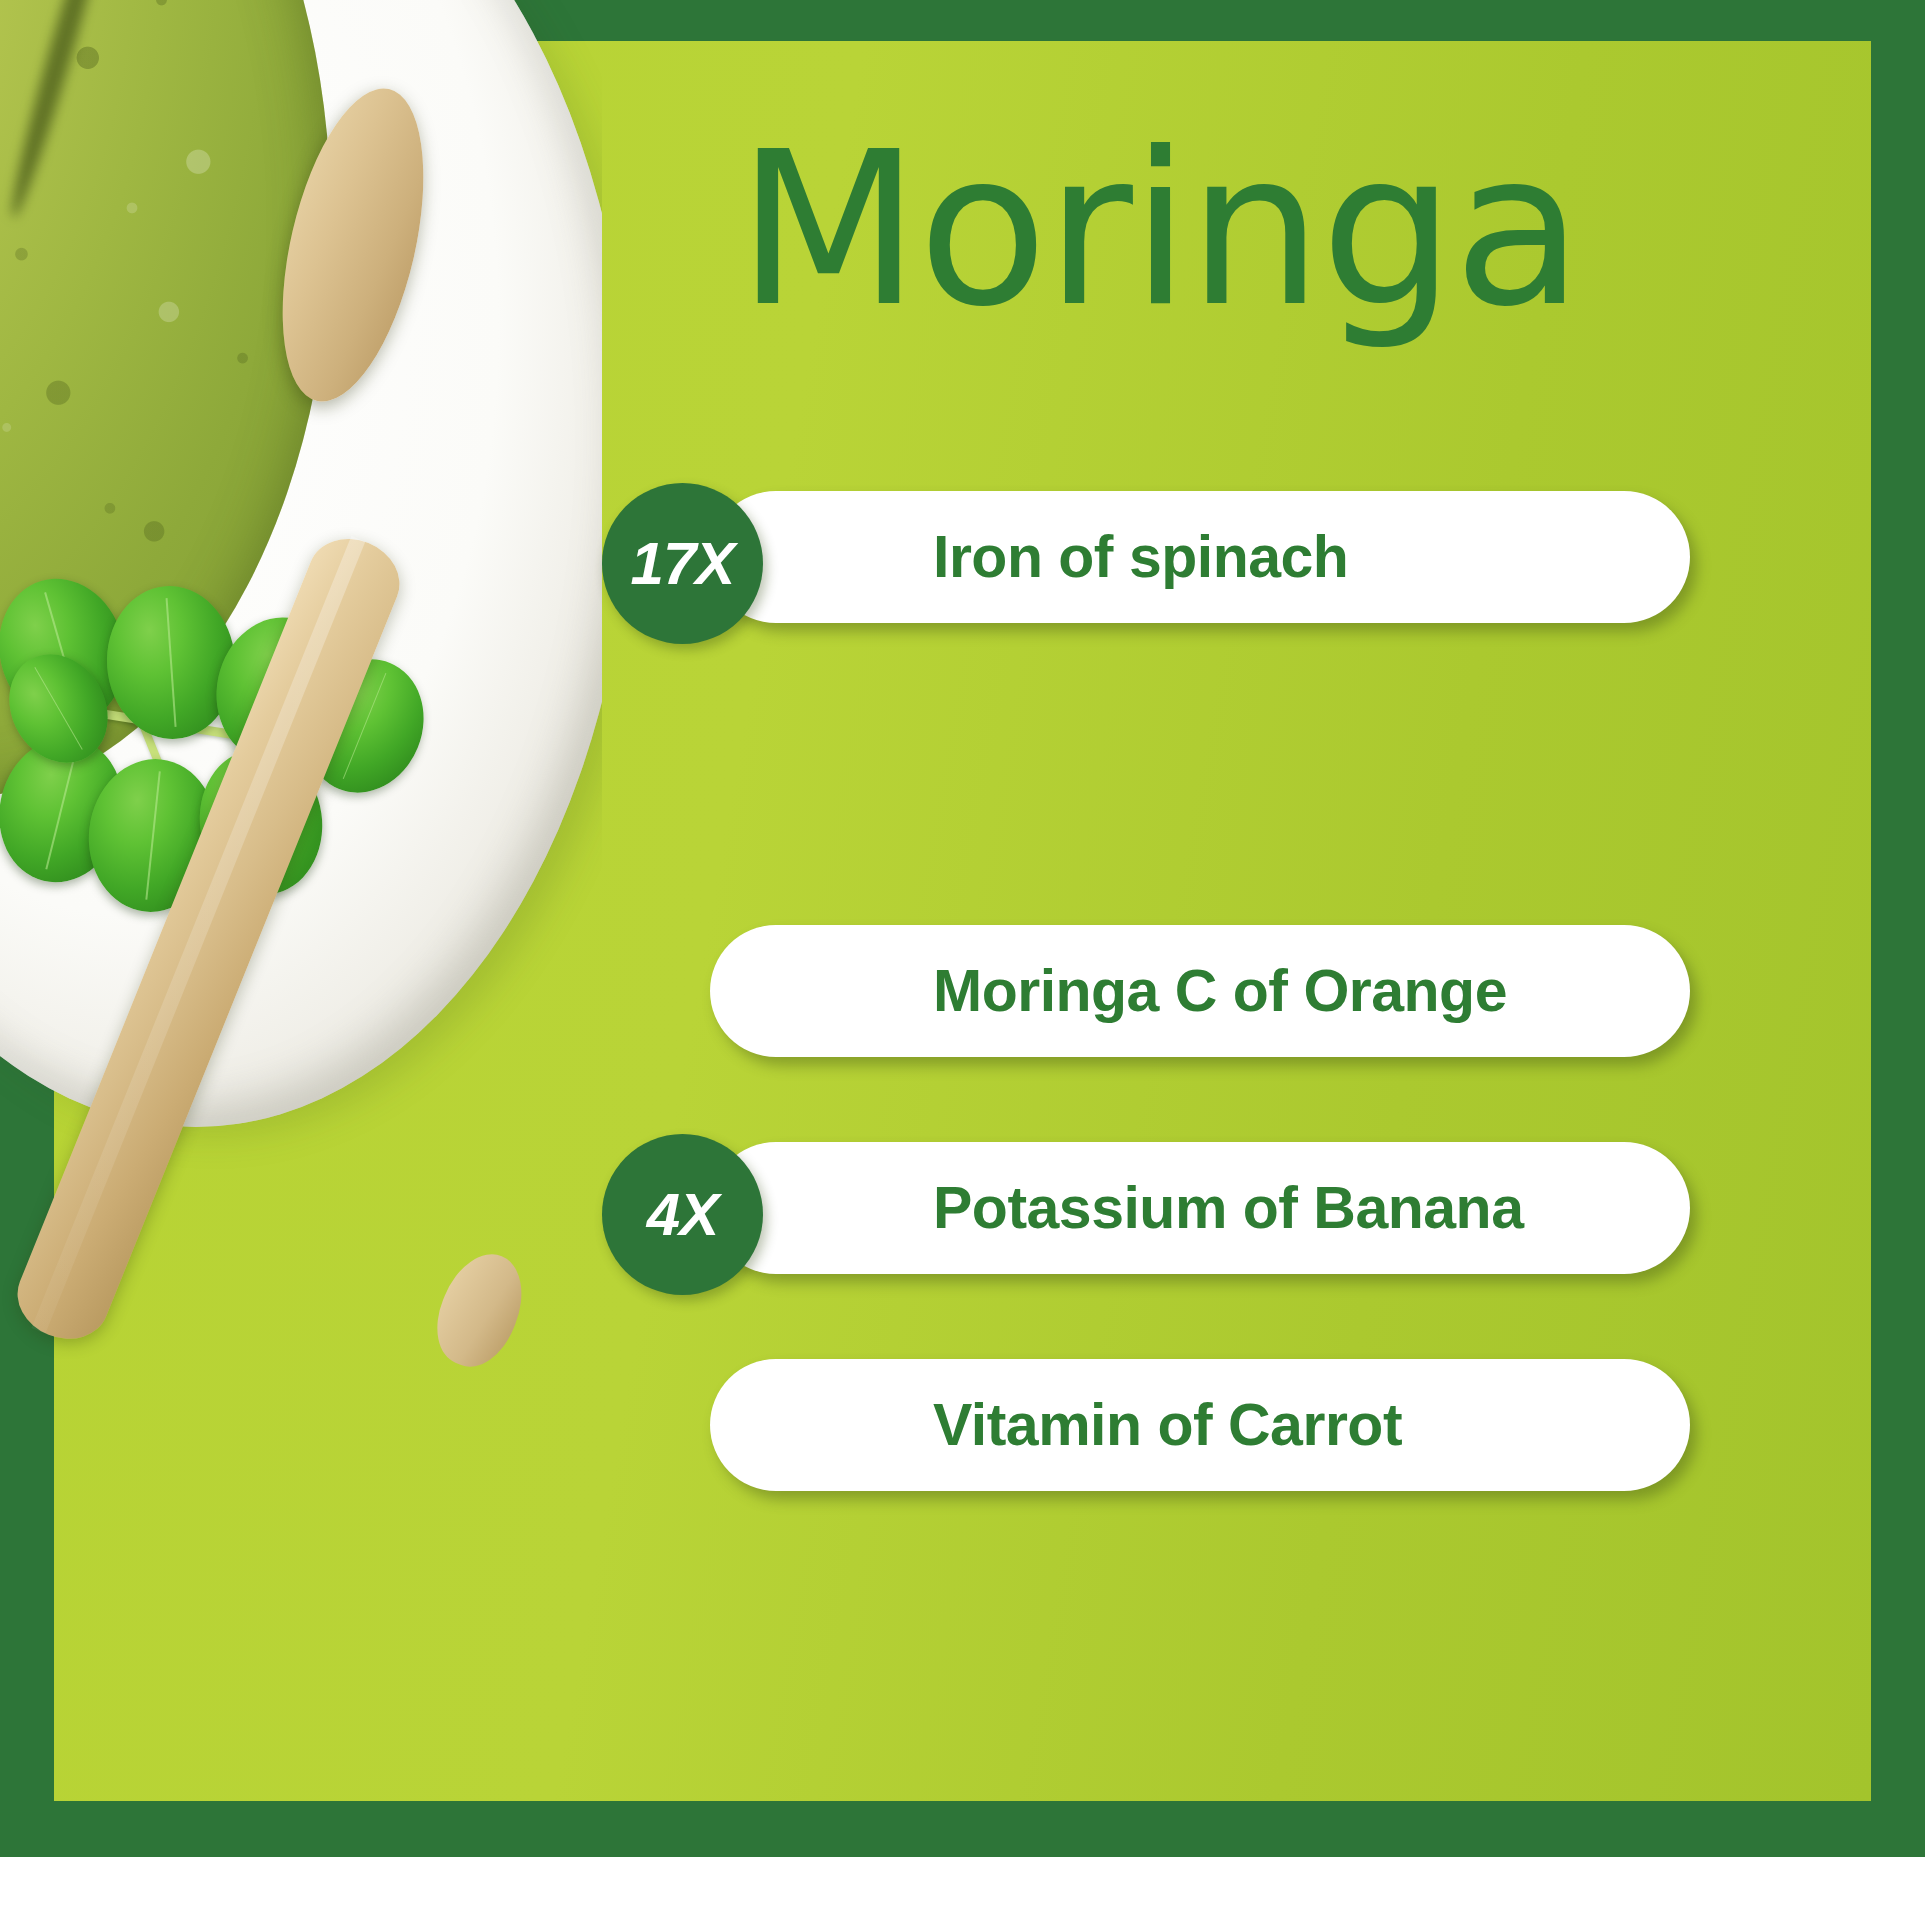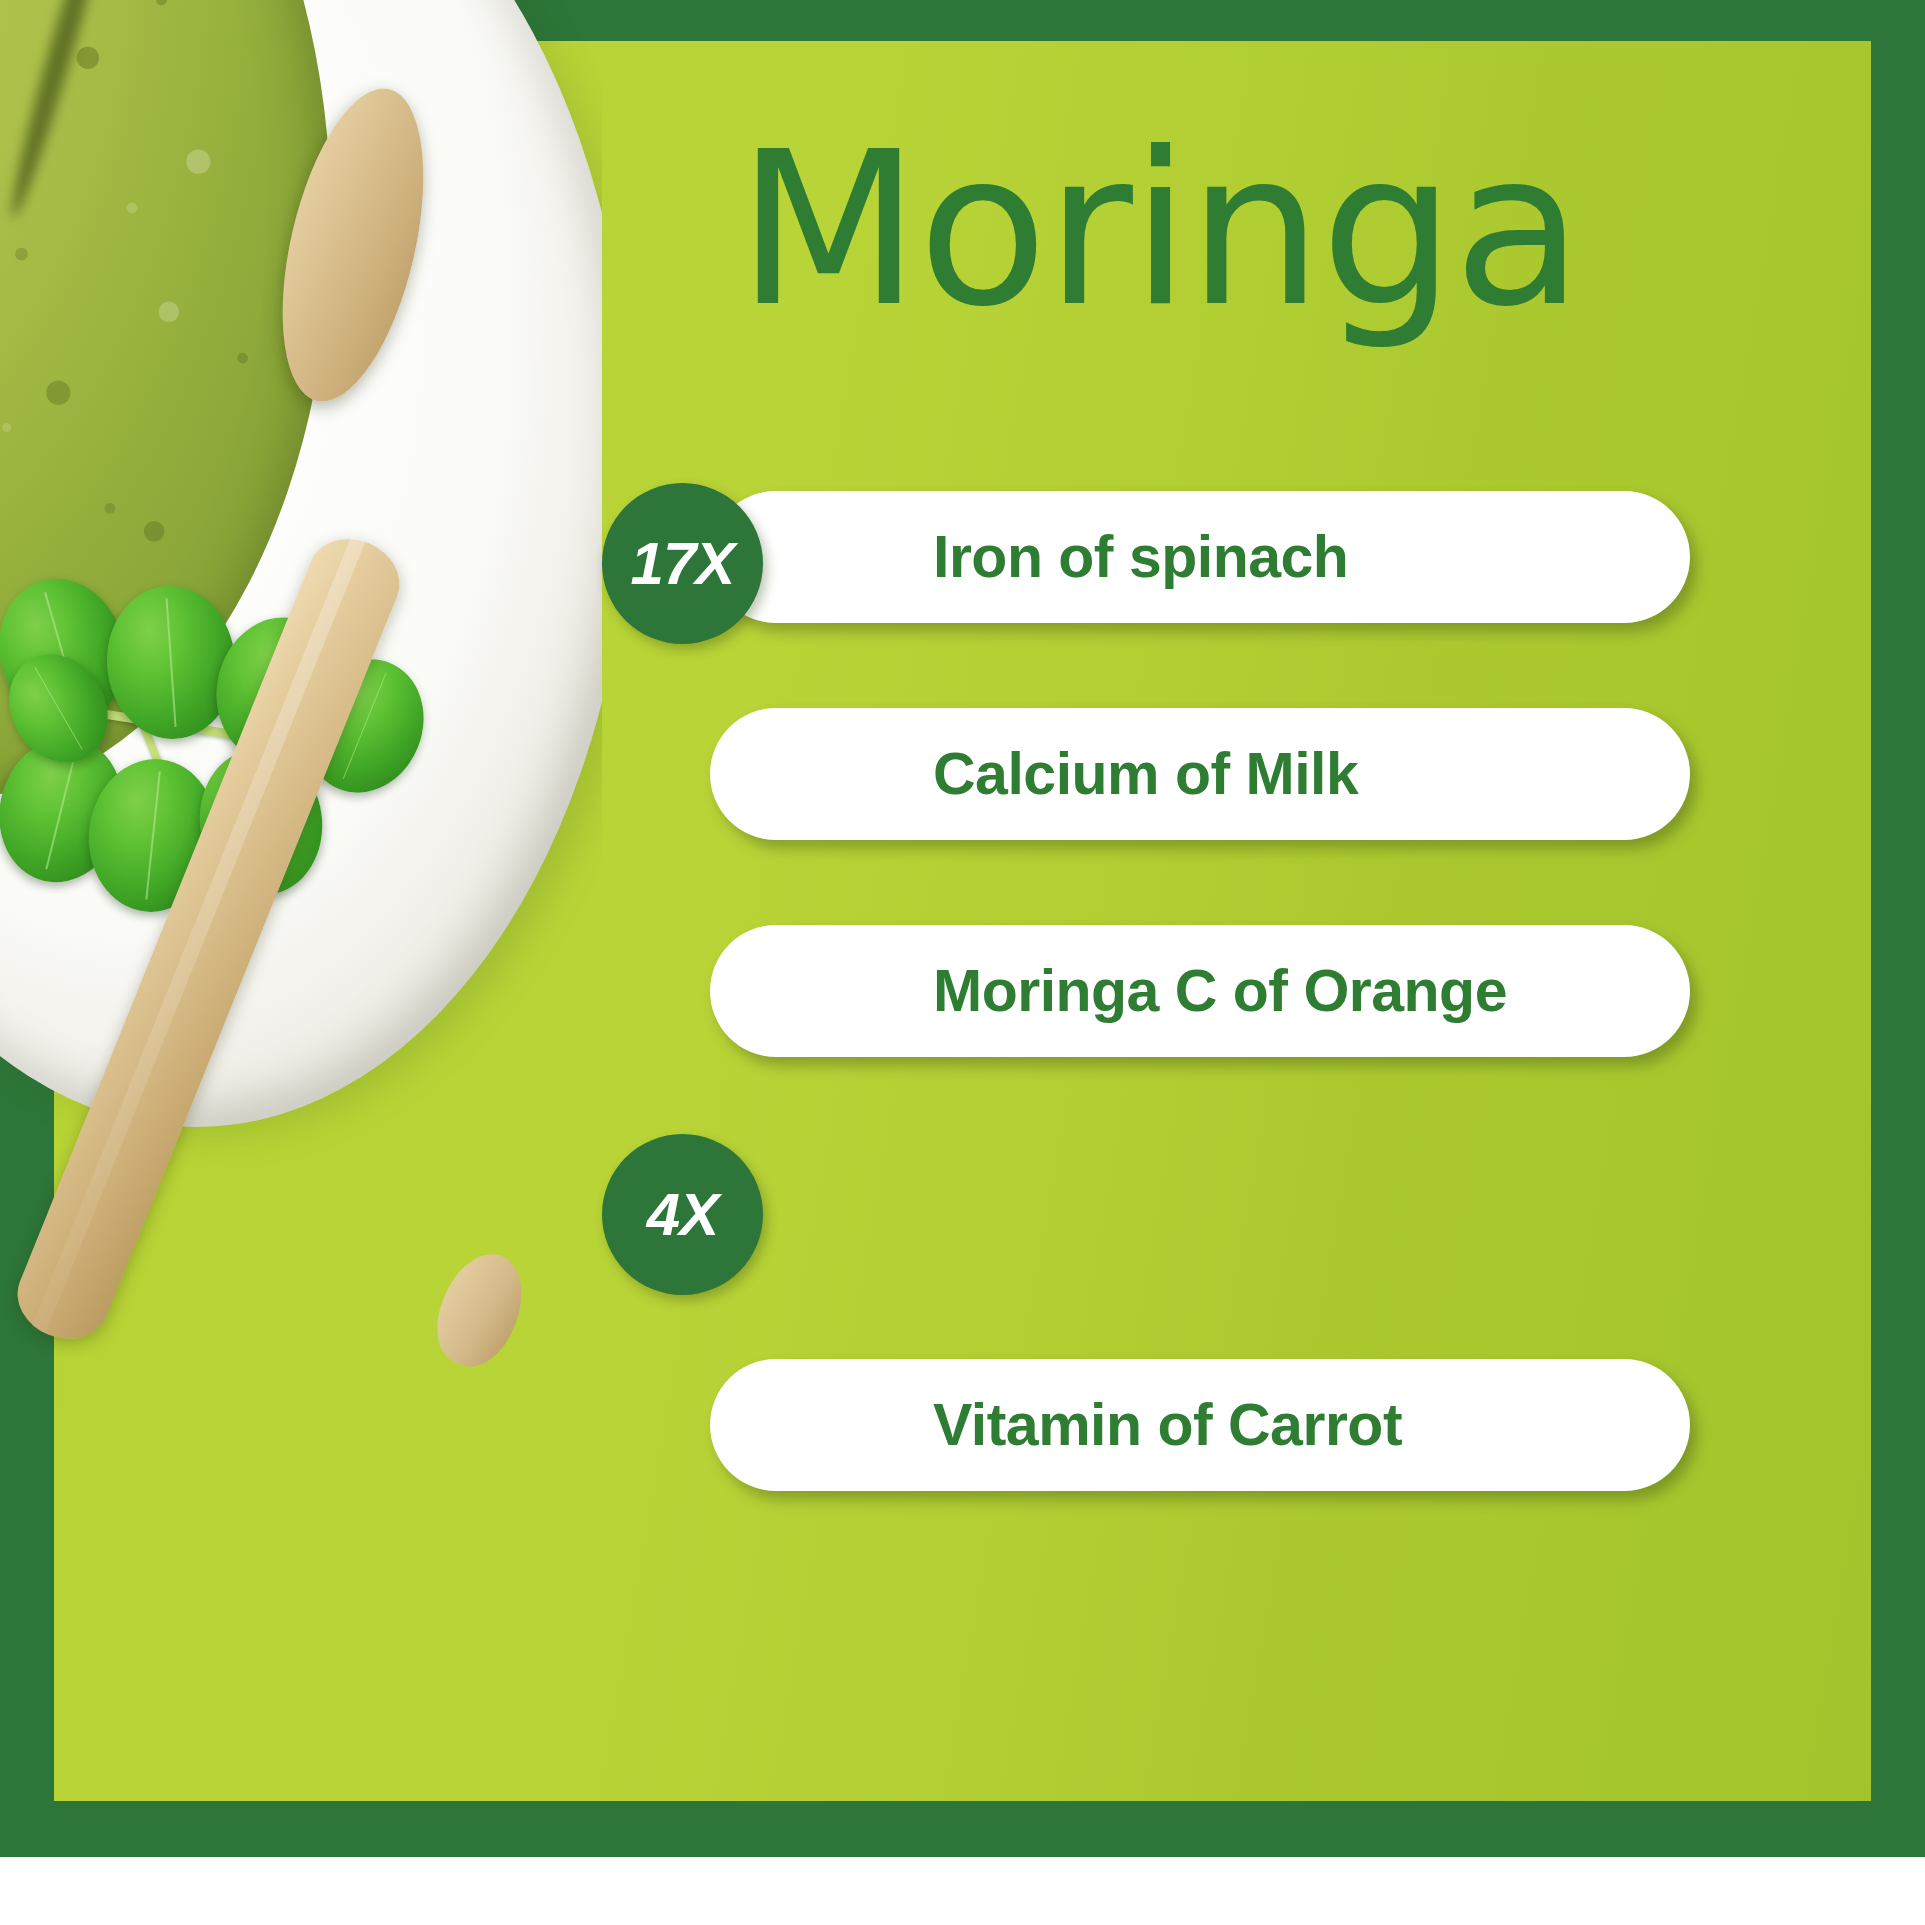--- a/index.html
+++ b/index.html
@@ -329,32 +329,32 @@
       <div class="fact-row">
         <div class="pill">
           <span class="pill-label">Iron of spinach</span>
         </div>
         <div class="badge">
           <span class="badge-text">17X</span>
         </div>
       </div>
 
       <div class="fact-row">
-        <div class="pill">
-          <span class="pill-label">Calcium of Milk</span>
-        </div>
       </div>
 
       <div class="fact-row">
         <div class="pill">
           <span class="pill-label">Moringa C of Orange</span>
         </div>
       </div>
 
       <div class="fact-row">
+        <div class="pill">
+          <span class="pill-label">Potassium of Banana</span>
+        </div>
         <div class="badge">
           <span class="badge-text">4X</span>
         </div>
       </div>
 
       <div class="fact-row">
         <div class="pill">
           <span class="pill-label">Vitamin of Carrot</span>
         </div>
       </div>

